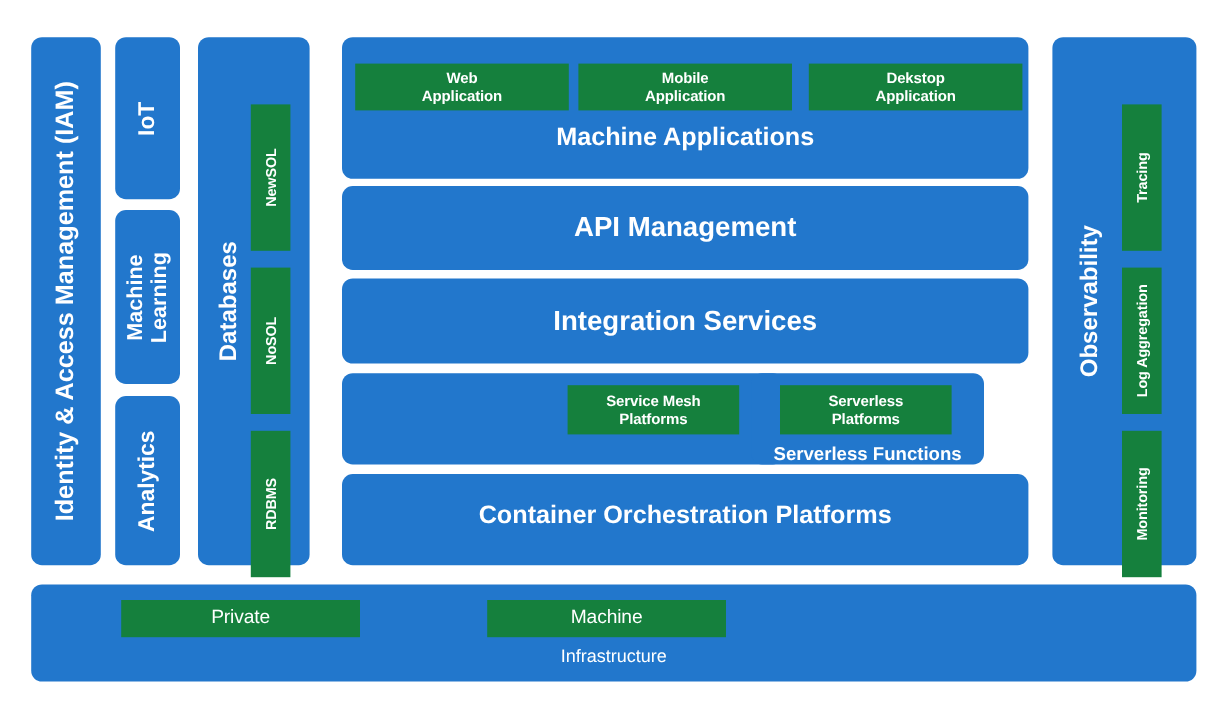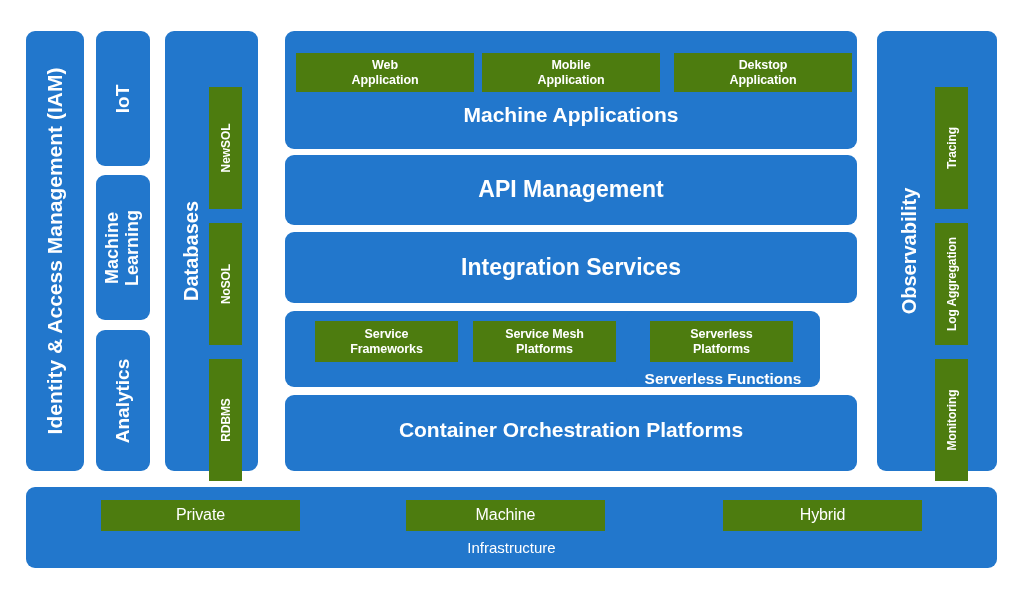--- a/index.html
+++ b/index.html
@@ -23,21 +23,21 @@
   
   .container-box {
     position: absolute;
     background: #2277cc;
     border-radius: 9px;
     color: #ffffff;
   }
 
   .chip {
     position: absolute;
-    background: #4d7c0f;
+    background: #15803d;
     color: #ffffff;
     display: flex;
     align-items: center;
     justify-content: center;
     text-align: center;
     line-height: 1.18;
     font-weight: bold;
     font-size: 12.5px;
     letter-spacing: -0.1px;
   }
@@ -190,21 +190,20 @@
 
   <div class="container-box" id="api-band">
     <div class="band-label">API Management</div>
   </div>
 
   <div class="container-box" id="integration-band">
     <div class="band-label">Integration Services</div>
   </div>
 
   <div class="container-box" id="microservices-band">
-    <div class="chip ms-chip" id="ms-frameworks">Service<br>Frameworks</div>
     <div class="chip ms-chip" id="ms-mesh">Service Mesh<br>Platforms</div>
   </div>
 
   <div class="container-box" id="serverless-band">
     <div class="chip" id="sl-platforms">Serverless<br>Platforms</div>
     <div class="band-label">Serverless Functions</div>
   </div>
 
   <div class="container-box" id="container-band">
     <div class="band-label">Container Orchestration Platforms</div>
@@ -219,17 +218,16 @@
       <span class="vert-chip-label">Log Aggregation</span>
     </div>
     <div class="chip obs-chip" id="obs-monitor">
       <span class="vert-chip-label">Monitoring</span>
     </div>
   </div>
 
   <div class="container-box" id="infrastructure-band">
     <div class="chip infra-chip" id="infra-private">Private</div>
     <div class="chip infra-chip" id="infra-public">Machine</div>
-    <div class="chip infra-chip" id="infra-hybrid">Hybrid</div>
     <div class="band-label">Infrastructure</div>
   </div>
 
 </div>
 
 </body></html>

